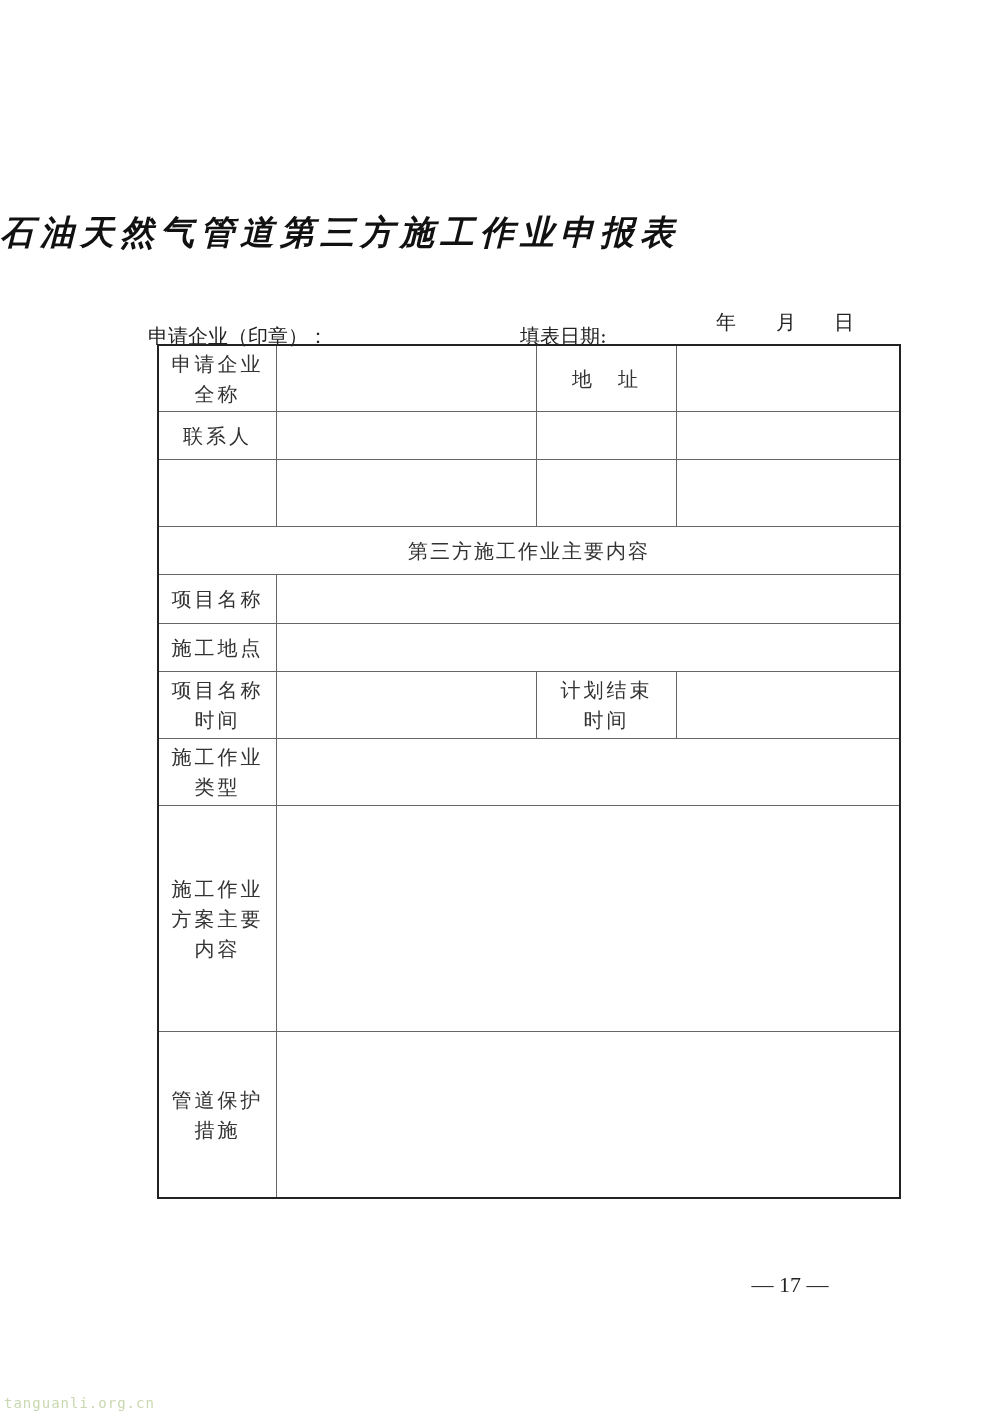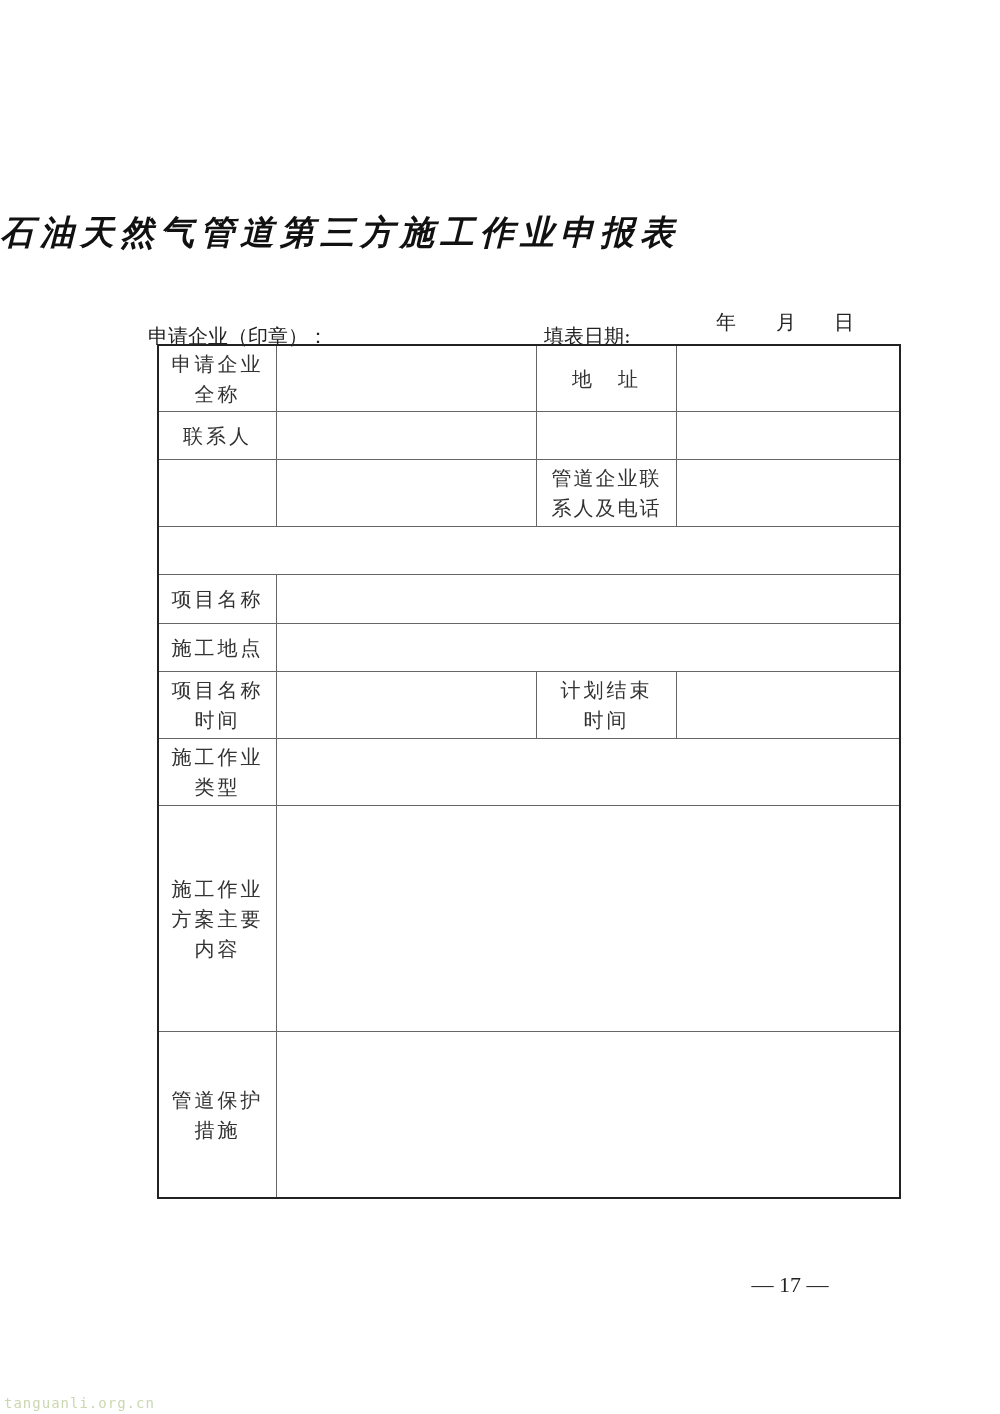--- a/index.html
+++ b/index.html
@@ -10,21 +10,21 @@
   }
   .title {
     position: absolute; left: 0; top: 210px; width: 1000px; text-align: left;
     font-family: "DejaVu Serif", serif; font-size: 34px; font-style: italic;
     letter-spacing: 6px; color: #111; font-weight: bold;
   }
   .header-line {
     position: absolute; top: 309px; font-size: 20px; color: #222; margin-top: 14px;
   }
   .hl-left { left: 148px; }
-  .hl-right { left: 544px; }
+  .hl-right { left: 520px; }
   .date-units { position: absolute; top: 309px; font-size: 20px; }
   .date-year { left: 716px; }
   .date-month { left: 776px; }
   .date-day { left: 834px; }
 
   .table {
     position: absolute; left: 128px; top: 344px; width: 744px; height: 855px;
     border: 2px solid #222; box-sizing: border-box; margin-left: 29px;
   }
   .cell {
@@ -80,24 +80,23 @@
 全称</div>
   <div class="input" style="left:118px;top:0;width:259px;height:65px"></div>
   <div class="cell" style="left:378px;top:0;width:139px;height:65px">地　址</div>
   <div class="input" style="left:518px;top:0;width:222px;height:65px"></div>
 
   <div class="cell" style="left:0;top:66px;width:117px;height:47px">联系人</div>
   <div class="input" style="left:118px;top:66px;width:259px;height:47px"></div>
   <div class="input" style="left:518px;top:66px;width:222px;height:47px"></div>
 
   <div class="input" style="left:118px;top:114px;width:259px;height:66px"></div>
-  <div class="cell" style="left:378px;top:114px;width:139px;height:66px;white-space:pre-line;letter-spacing:2px">管道企业联
-系人及电话</div>
   <div class="input" style="left:518px;top:114px;width:222px;height:66px"></div>
 
+  <div class="cell" style="left:0;top:181px;width:740px;height:47px;letter-spacing:2px">第三方施工作业主要内容</div>
 
   <div class="cell" style="left:0;top:229px;width:117px;height:48px">项目名称</div>
   <div class="input" style="left:118px;top:229px;width:622px;height:48px"></div>
 
   <div class="cell" style="left:0;top:278px;width:117px;height:47px">施工地点</div>
   <div class="input" style="left:118px;top:278px;width:622px;height:47px"></div>
 
   <div class="cell" style="left:0;top:326px;width:117px;height:66px;white-space:pre-line">项目名称
 时间</div>
   <div class="input" style="left:118px;top:326px;width:259px;height:66px"></div>

